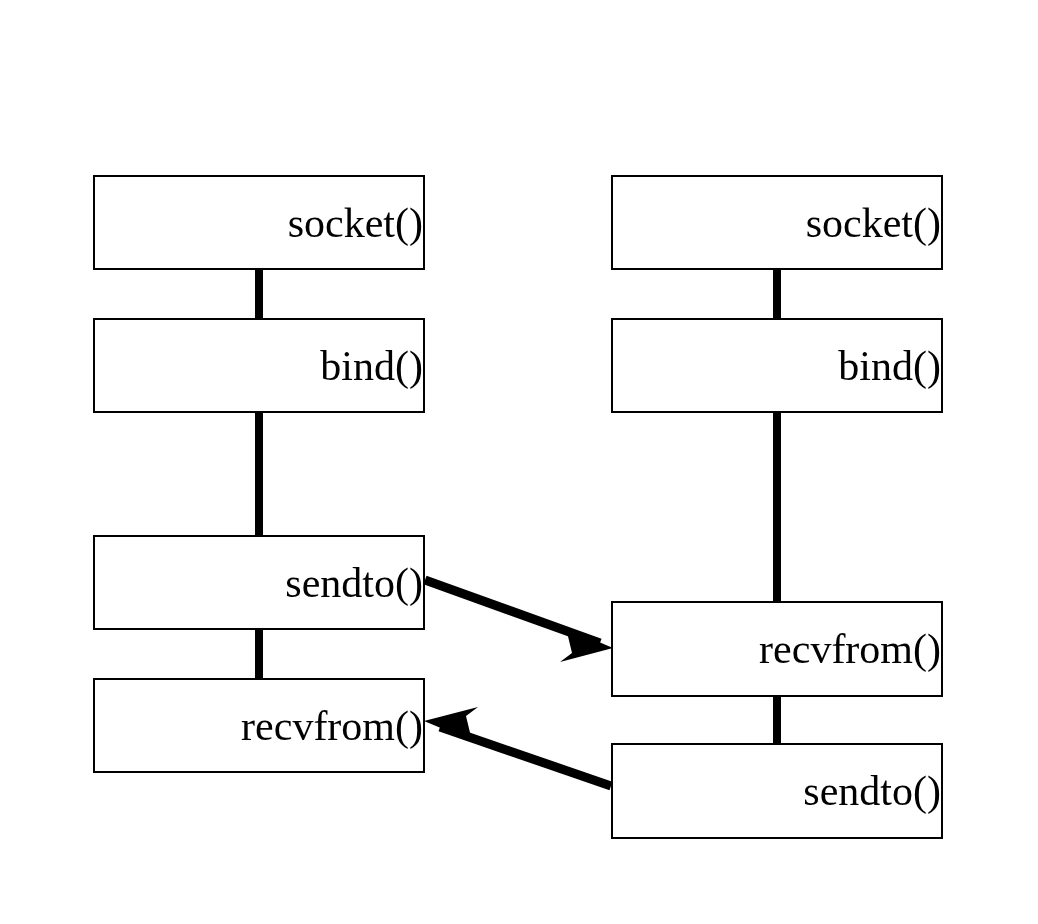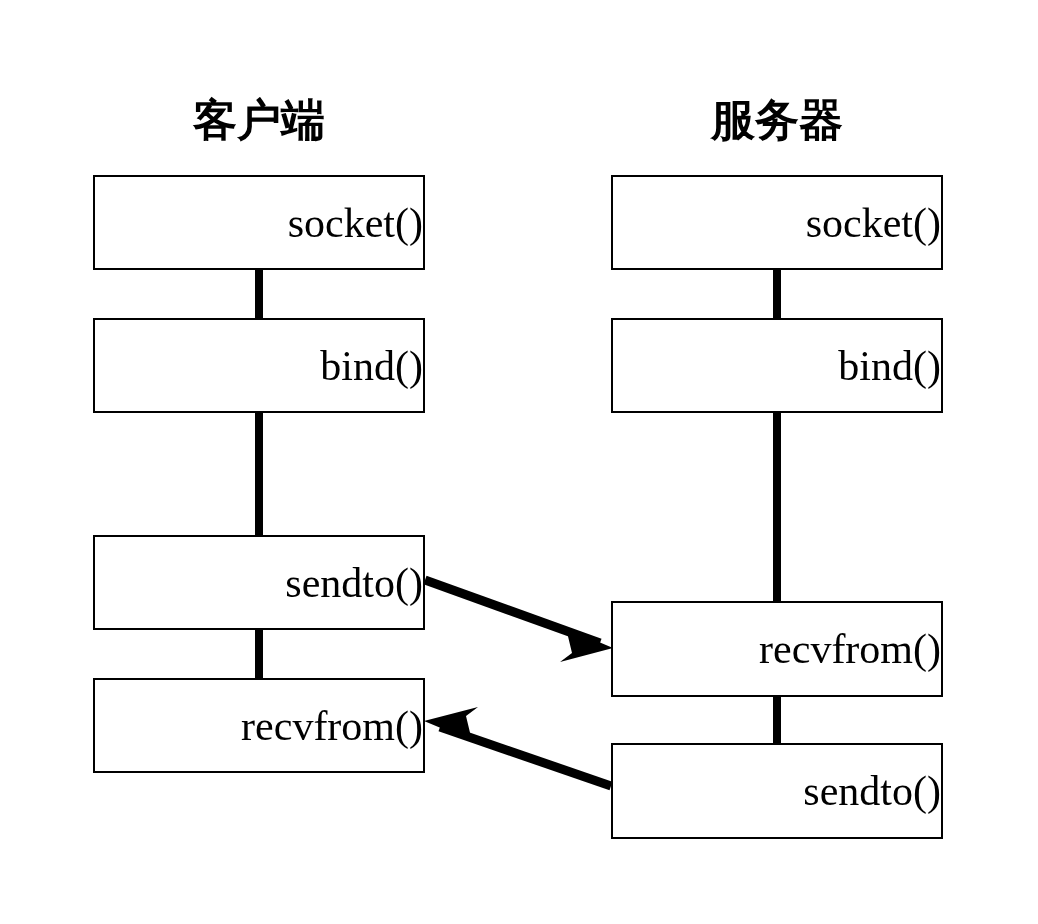--- a/index.html
+++ b/index.html
@@ -69,23 +69,21 @@
     height: 924px;
     z-index: 2;
     pointer-events: none;
   }
 </style>
 </head>
 <body>
 
 <div id="diagram-root">
 
-  <div class="column-title" id="client-title">客户端</div>
 
-  <div class="column-title" id="server-title">服务器</div>
 
   <div class="connector" style="left:255px; top:268px; height:52px;"></div>
   <div class="connector" style="left:255px; top:411px; height:126px;"></div>
   <div class="connector" style="left:255px; top:628px; height:52px;"></div>
 
   <div class="connector" style="left:773px; top:268px; height:52px;"></div>
   <div class="connector" style="left:773px; top:411px; height:191px;"></div>
   <div class="connector" style="left:773px; top:696px; height:48px;"></div>
 
   <svg id="arrows-layer" viewBox="0 0 1038 924" width="1038" height="924">

